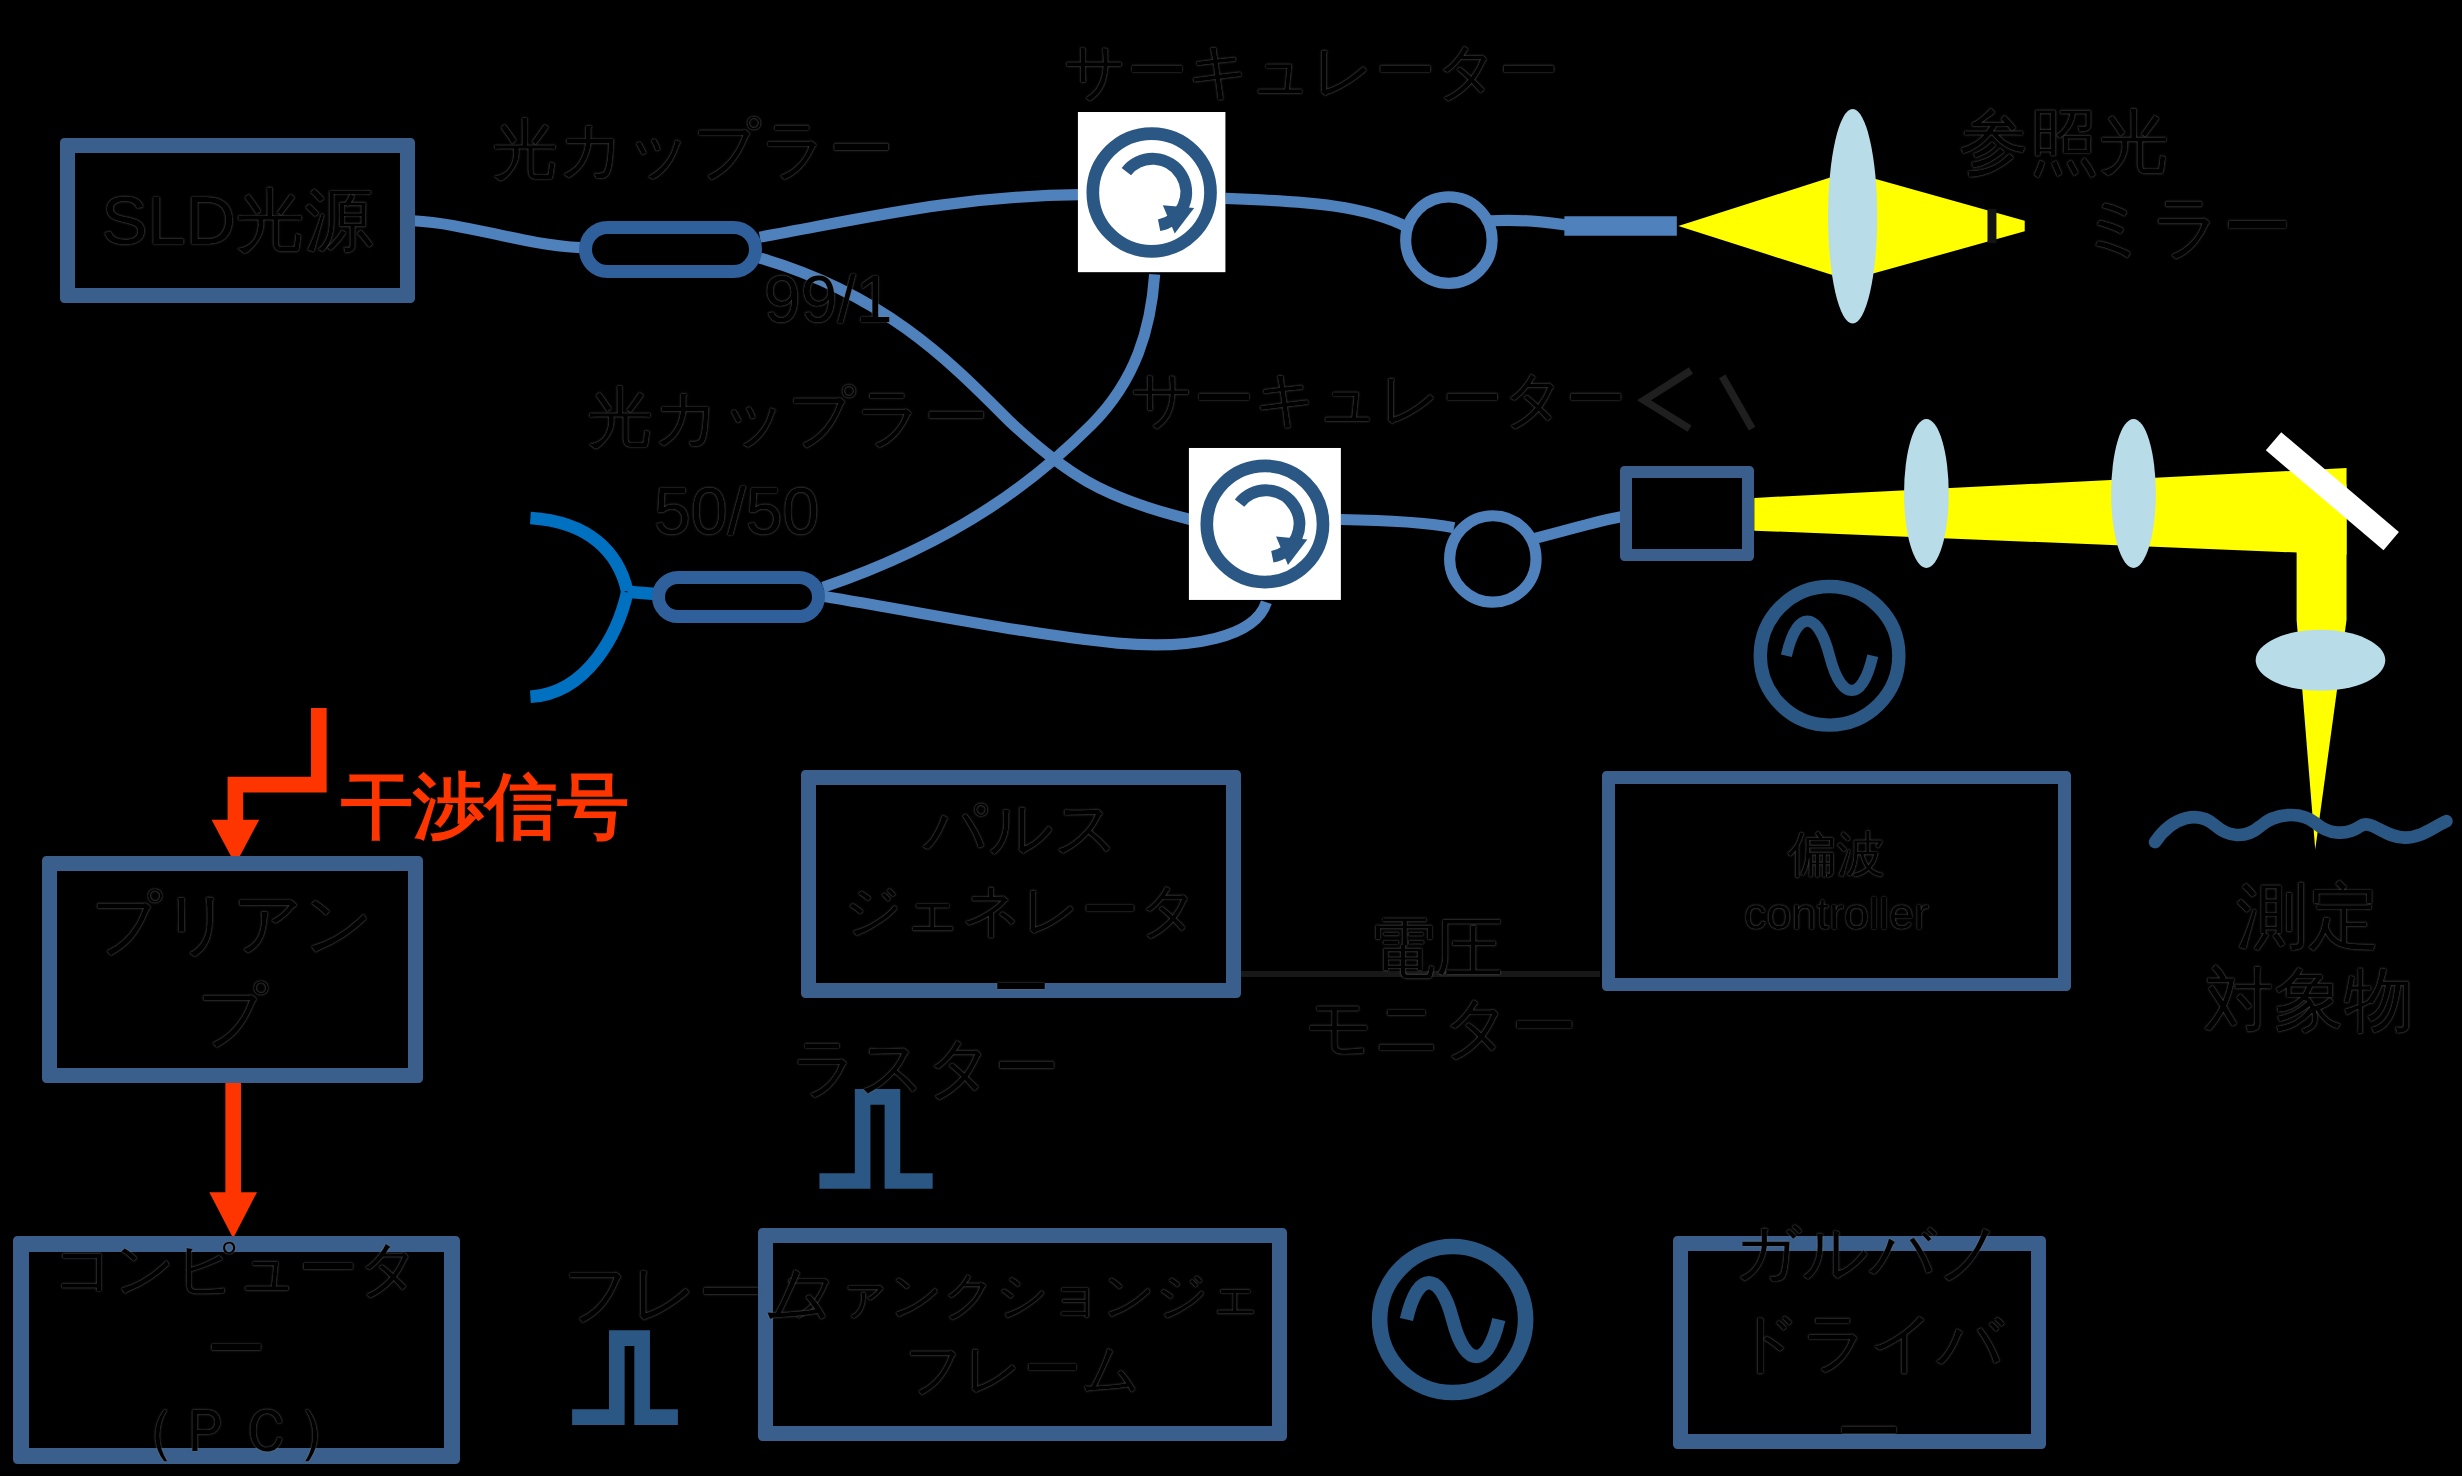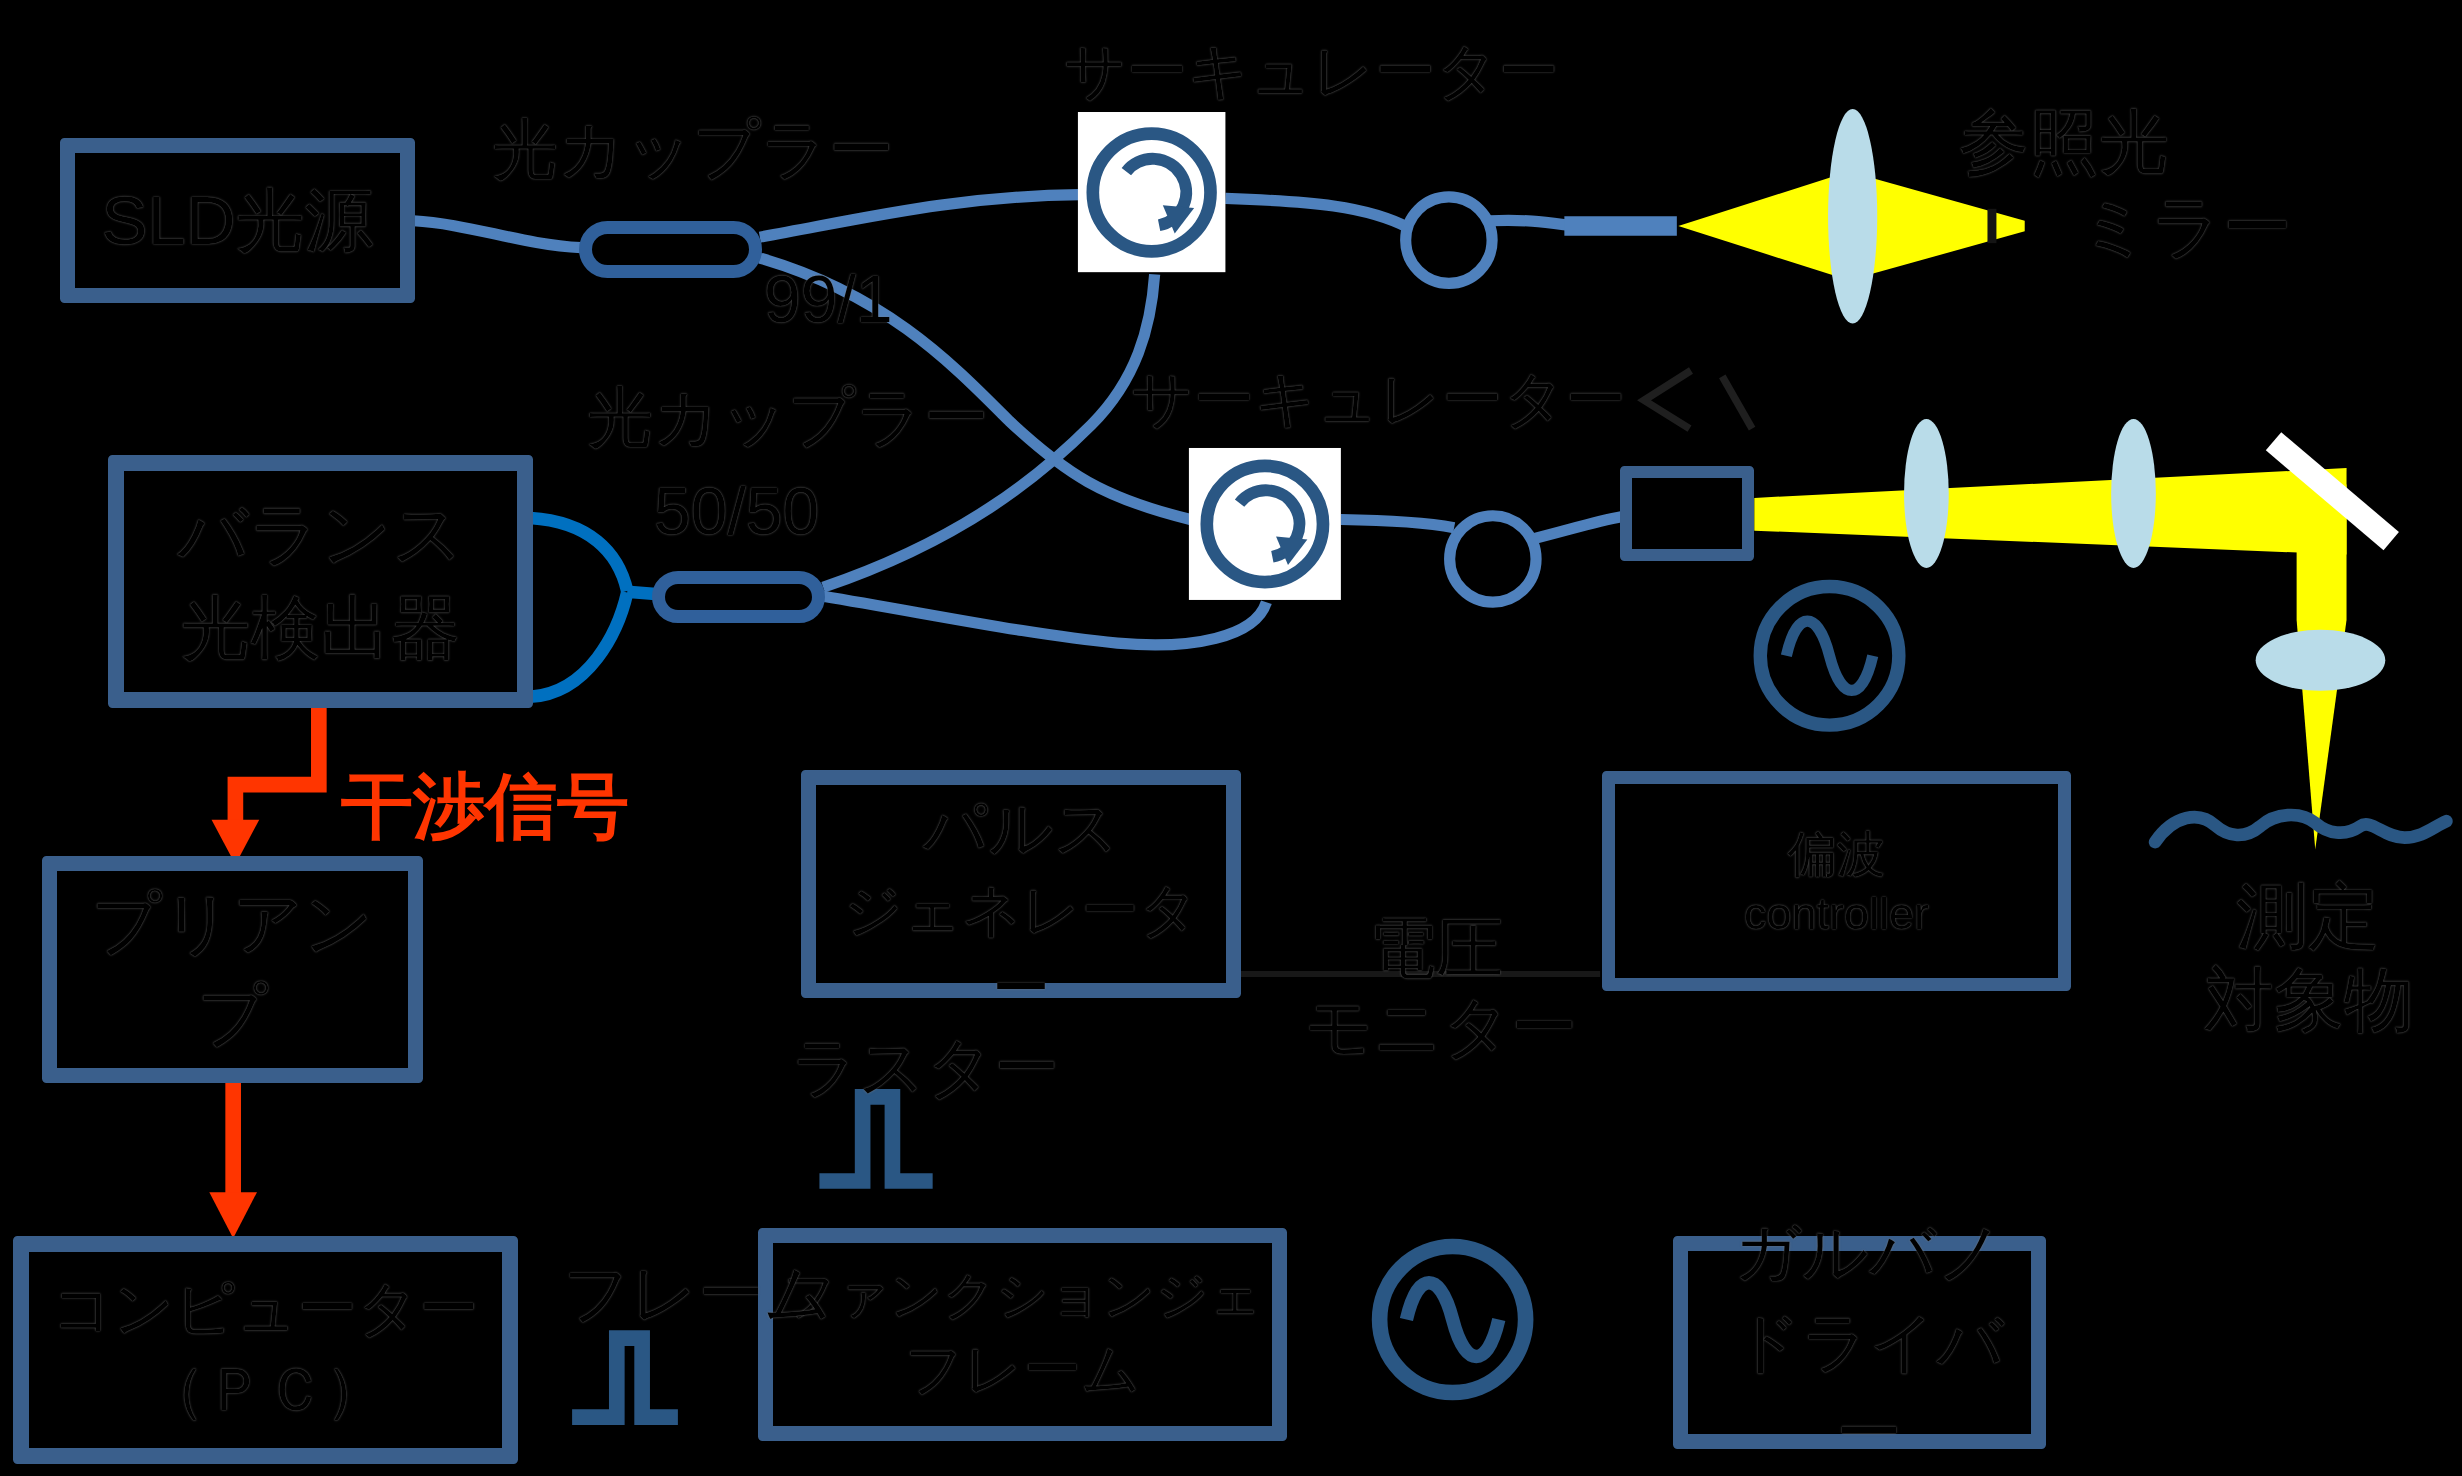--- a/index.html
+++ b/index.html
@@ -105,30 +105,26 @@
     <g stroke="#1f1f1f" stroke-width="10" fill="none">
       <path d="M 2270,497 L 2207,537 L 2268,575"></path>
       <path d="M 2312,505 L 2352,575"></path>
     </g>
   </svg>
 
   <div class="box" style="left:60px;top:138px;width:355px;height:165px;border-width:15px;">
     <span class="ghost boxline" style="font-size:69px;">SLD光源</span>
   </div>
 
-  <div class="box" style="left:108px;top:455px;width:425px;height:253px;border-width:16.4px;">
-    <span class="ghost boxline" style="font-size:70px;">バランス</span>
-    <span class="ghost boxline" style="font-size:70px;">光検出器</span>
-  </div>
 
   <div class="box" style="left:42px;top:856px;width:381px;height:227px;border-width:15px;">
     <span class="ghost boxline" style="font-size:69px;">プリアンプ</span>
   </div>
 
-  <div class="box" style="left:12.7px;top:1236px;width:505px;height:228px;border-width:16.4px;font-family:Liberation Serif, serif;">
+  <div class="box" style="left:12.7px;top:1236px;width:447px;height:228px;border-width:16.4px;font-family:Liberation Serif, serif;">
     <span class="ghost boxline" style="font-size:60px;">コンピューター</span>
     <span class="ghost boxline" style="font-size:60px;">（ＰＣ）</span>
   </div>
 
   <div class="box" style="left:801px;top:770px;width:440px;height:228px;border-width:15px;justify-content:space-between;">
     <span class="ghost boxline" style="font-size:64px;">パルス</span>
     <span class="ghost boxline" style="font-size:58px;">ジェネレーター</span>
   </div>
 
   <div class="box" style="left:758px;top:1228px;width:529px;height:213px;border-width:15px;">

